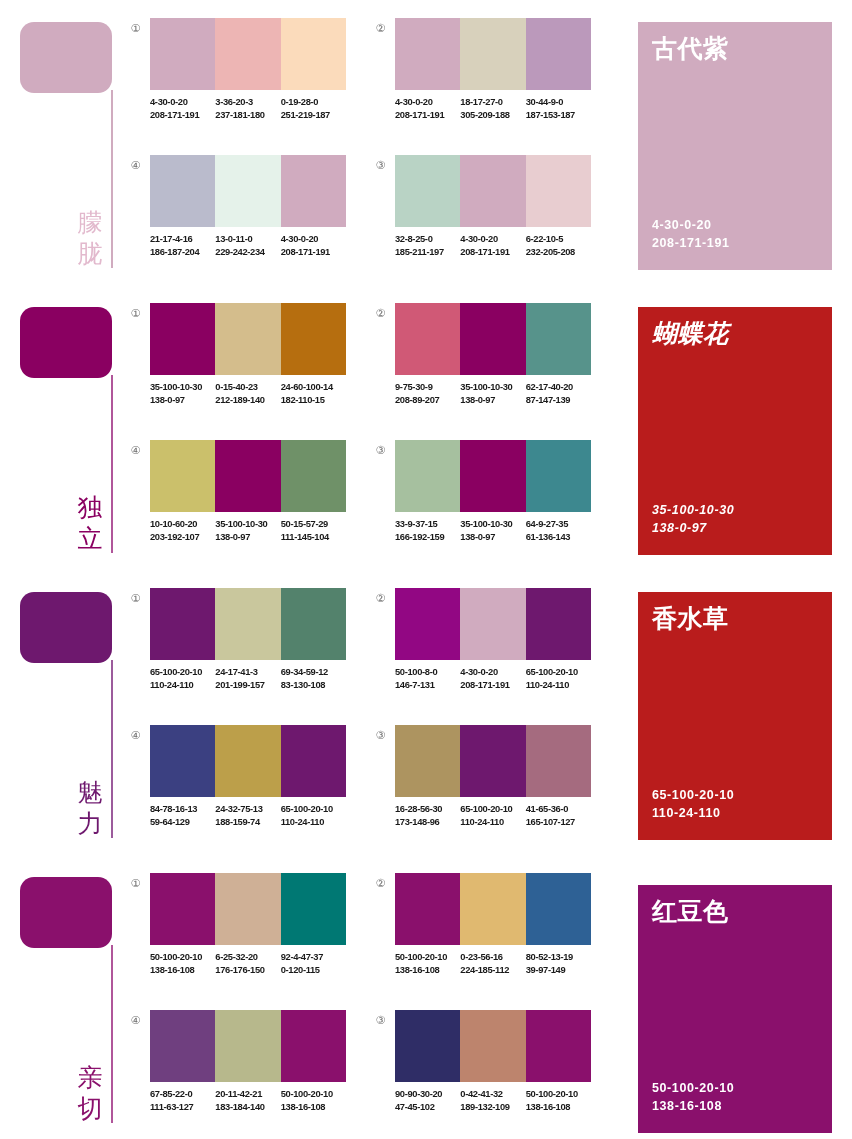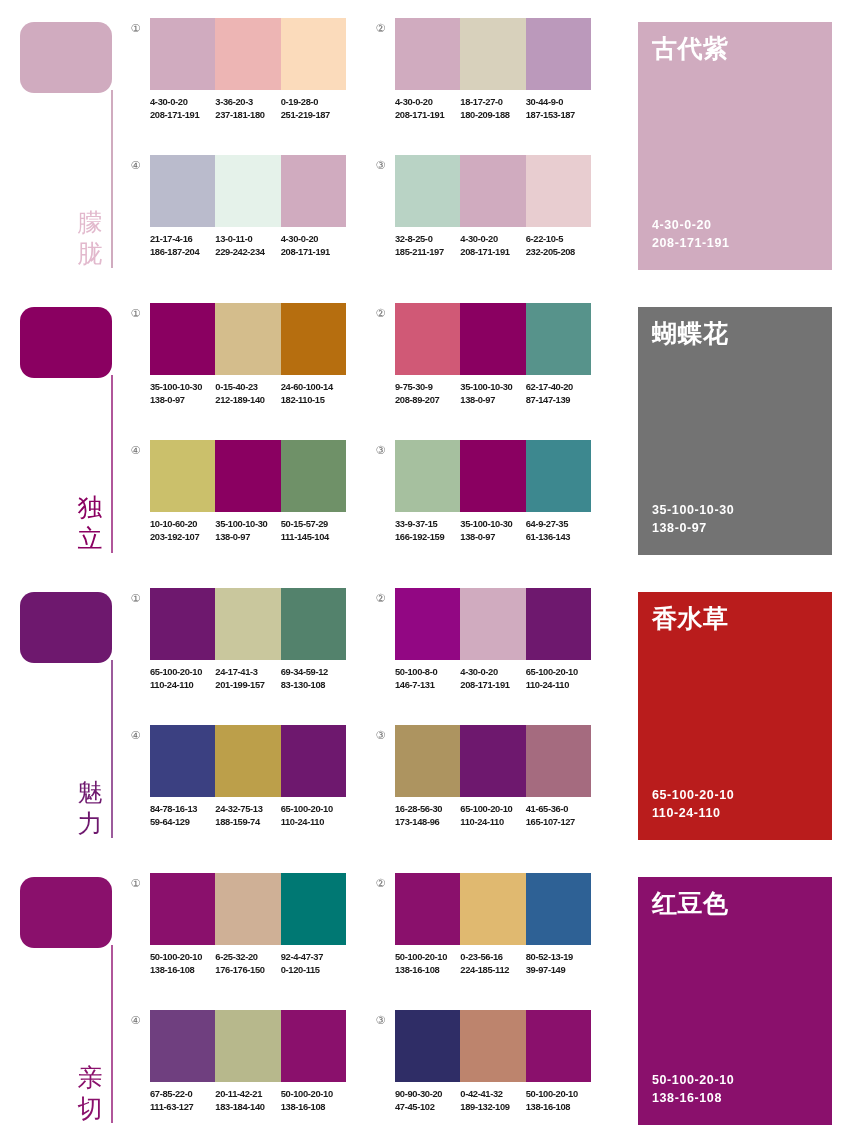--- a/index.html
+++ b/index.html
@@ -187,21 +187,21 @@
           <div class="sw" style="background: rgb(216, 209, 188);"></div>
           <div class="sw" style="background: rgb(187, 153, 187);"></div>
         </div>
         <div class="labels">
           <div class="lab">
             <div>4-30-0-20</div>
             <div>208-171-191</div>
           </div>
           <div class="lab">
             <div>18-17-27-0</div>
-            <div>180-209-188</div>
+            <div>305-209-188</div>
           </div>
           <div class="lab">
             <div>30-44-9-0</div>
             <div>187-153-187</div>
           </div>
         </div>
       </div>
       <div class="group col1 row2">
         <div class="num">④</div>
         <div class="swatches">
@@ -342,21 +342,21 @@
           <div class="lab">
             <div>35-100-10-30</div>
             <div>138-0-97</div>
           </div>
           <div class="lab">
             <div>64-9-27-35</div>
             <div>61-136-143</div>
           </div>
         </div>
       </div>
-      <div class="panel" style="background: #737373;">
+      <div class="panel" style="background: #b91c1c; font-style: italic;">
         <div class="panel-title">蝴蝶花</div>
         <div class="panel-codes">
           <div>35-100-10-30</div>
           <div>138-0-97</div>
         </div>
       </div>
     </div>
     <div class="section" style="top: 570px;">
       <div class="badge-col">
         <div class="badge" style="background: rgb(110, 24, 110);"></div>
@@ -548,21 +548,21 @@
           <div class="lab">
             <div>0-42-41-32</div>
             <div>189-132-109</div>
           </div>
           <div class="lab">
             <div>50-100-20-10</div>
             <div>138-16-108</div>
           </div>
         </div>
       </div>
-      <div class="panel" style="background: rgb(138, 16, 108);">
+      <div class="panel" style="background: rgb(138, 16, 108); margin-top: 8px;">
         <div class="panel-title">红豆色</div>
         <div class="panel-codes">
           <div>50-100-20-10</div>
           <div>138-16-108</div>
         </div>
       </div>
     </div>
   </div>
 
 </body></html>

